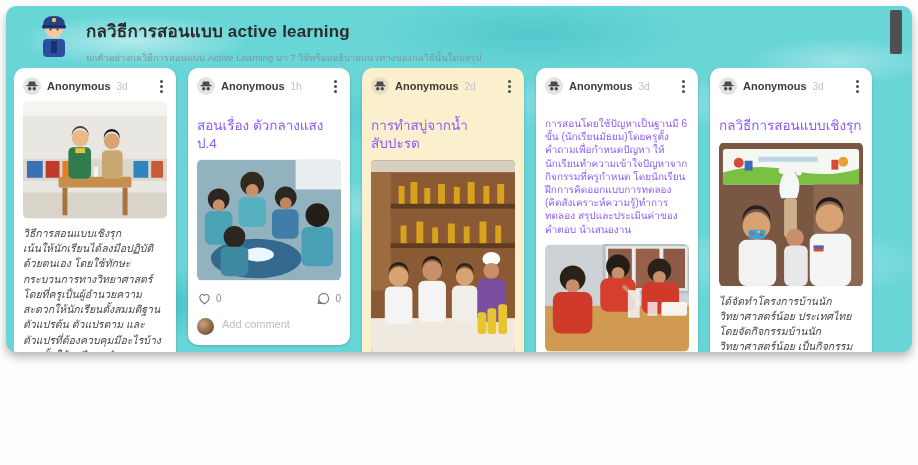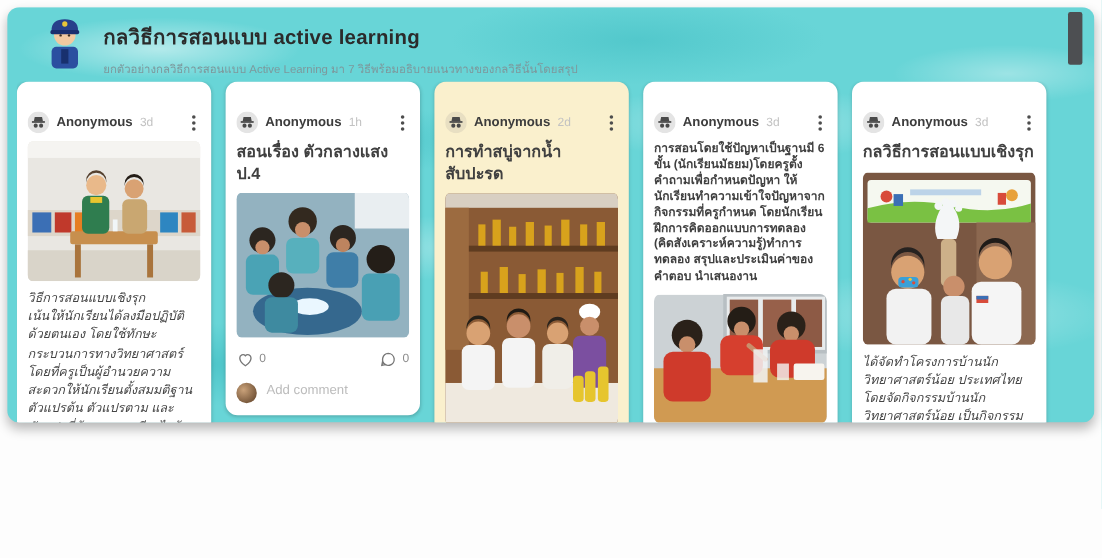--- a/index.html
+++ b/index.html
@@ -27,30 +27,30 @@
   .hdr-title { font-size:17px; font-weight:bold; color:#2b2b2b; letter-spacing:.2px; }
   .hdr-sub { font-size:9.5px; color:#7d989c; margin-top:6px; }
   .scroll-thumb { position:absolute; right:10px; top:4px; width:12px; height:44px;
     background:#4d4f52; border-radius:2px; }
 
   .columns { position:absolute; left:8px; top:62px; width:890px; height:383px;
     display:flex; gap:12px; overflow:hidden; }
   .column { flex:0 0 162px; width:162px; display:flex; flex-direction:column; gap:10px; }
 
   .card { background:#ffffff; border-radius:10px; box-shadow:0 1px 3px rgba(0,0,0,.18);
-    padding:16px 9px 8px; flex:0 0 auto; overflow:hidden; }
+    padding:0 9px 8px; flex:0 0 auto; overflow:hidden; }
   .card.yellow { background:#faf0cd; }
   .card-head { display:flex; align-items:center; gap:6px; padding:9px 0 6px; }
   .anon-avatar { width:18px; height:18px; flex:0 0 auto; }
   .author { font-size:11px; font-weight:bold; color:#3c3c3c; }
   .time { font-size:10px; color:#c2c2c2; }
   .kebab { margin-left:auto; width:12px; height:14px; position:relative; cursor:pointer; }
   .kebab::before { content:""; position:absolute; left:5px; top:6px; width:3px; height:3px;
     border-radius:50%; background:#4d4d4d; box-shadow:0 -5px 0 #4d4d4d, 0 5px 0 #4d4d4d; }
-  .post-title { font-weight:bold; font-size:13.5px; color:#404040; line-height:1.3; margin:1px 0 7px; }
+  .post-title { font-weight:normal; font-size:13.5px; color:#8b5cf6; line-height:1.3; margin:16px 0 7px; }
   .post-title.big { font-size:10px; line-height:1.32; margin-bottom:8px; }
   .post-image { width:100%; display:block; border-radius:6px; margin-bottom:7px; }
   .post-body { font-size:10.5px; color:#454545; line-height:1.45; white-space:pre-line; margin:2px 0 9px;font-style:italic; }
   .card-foot { display:flex; align-items:center; gap:4px; padding:3px 0 4px; color:#8a8a8a; font-size:10px; }
   .foot-spacer { flex:1; }
   .icon16 { width:15px; height:15px; display:block; }
   .add-comment { display:flex; align-items:flex-start; gap:8px; padding:8px 0 2px; }
   .mini-avatar { width:17px; height:17px; border-radius:50%; flex:0 0 auto;
     background:radial-gradient(circle at 35% 35%, #caa27a, #7a5a3d 70%); }
   .add-comment-text { font-size:11px; color:#bcbcbc; }

